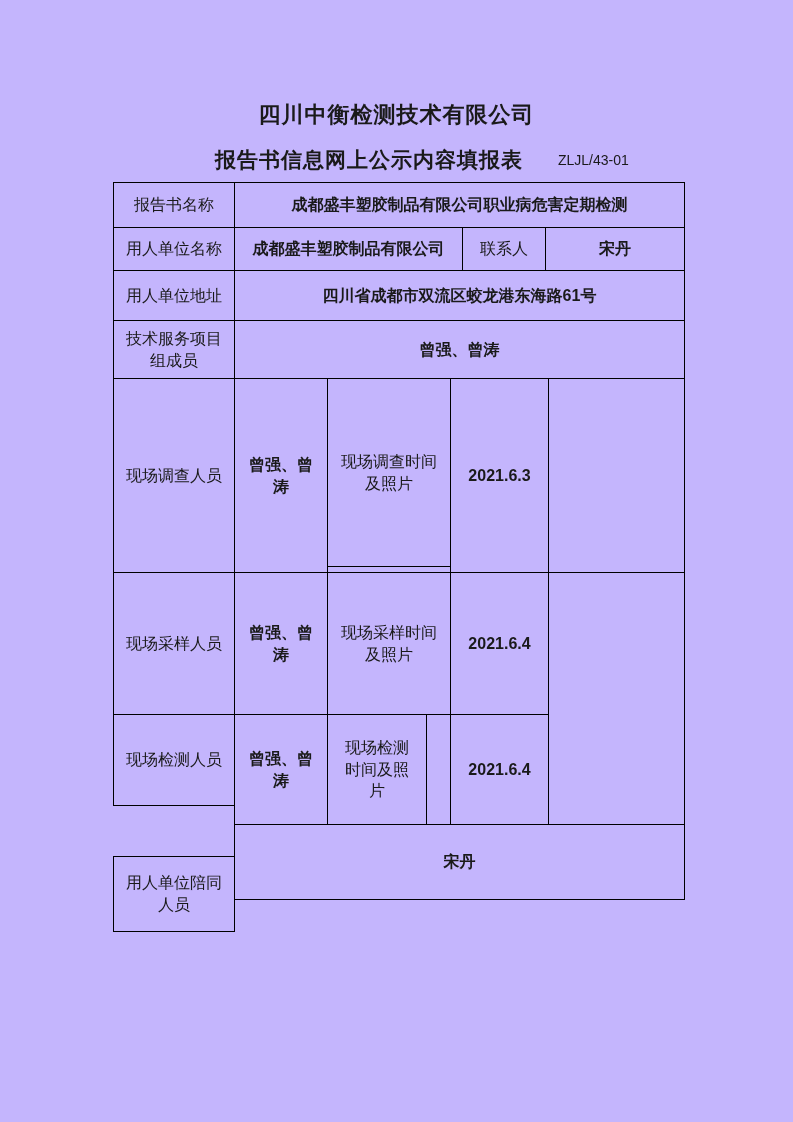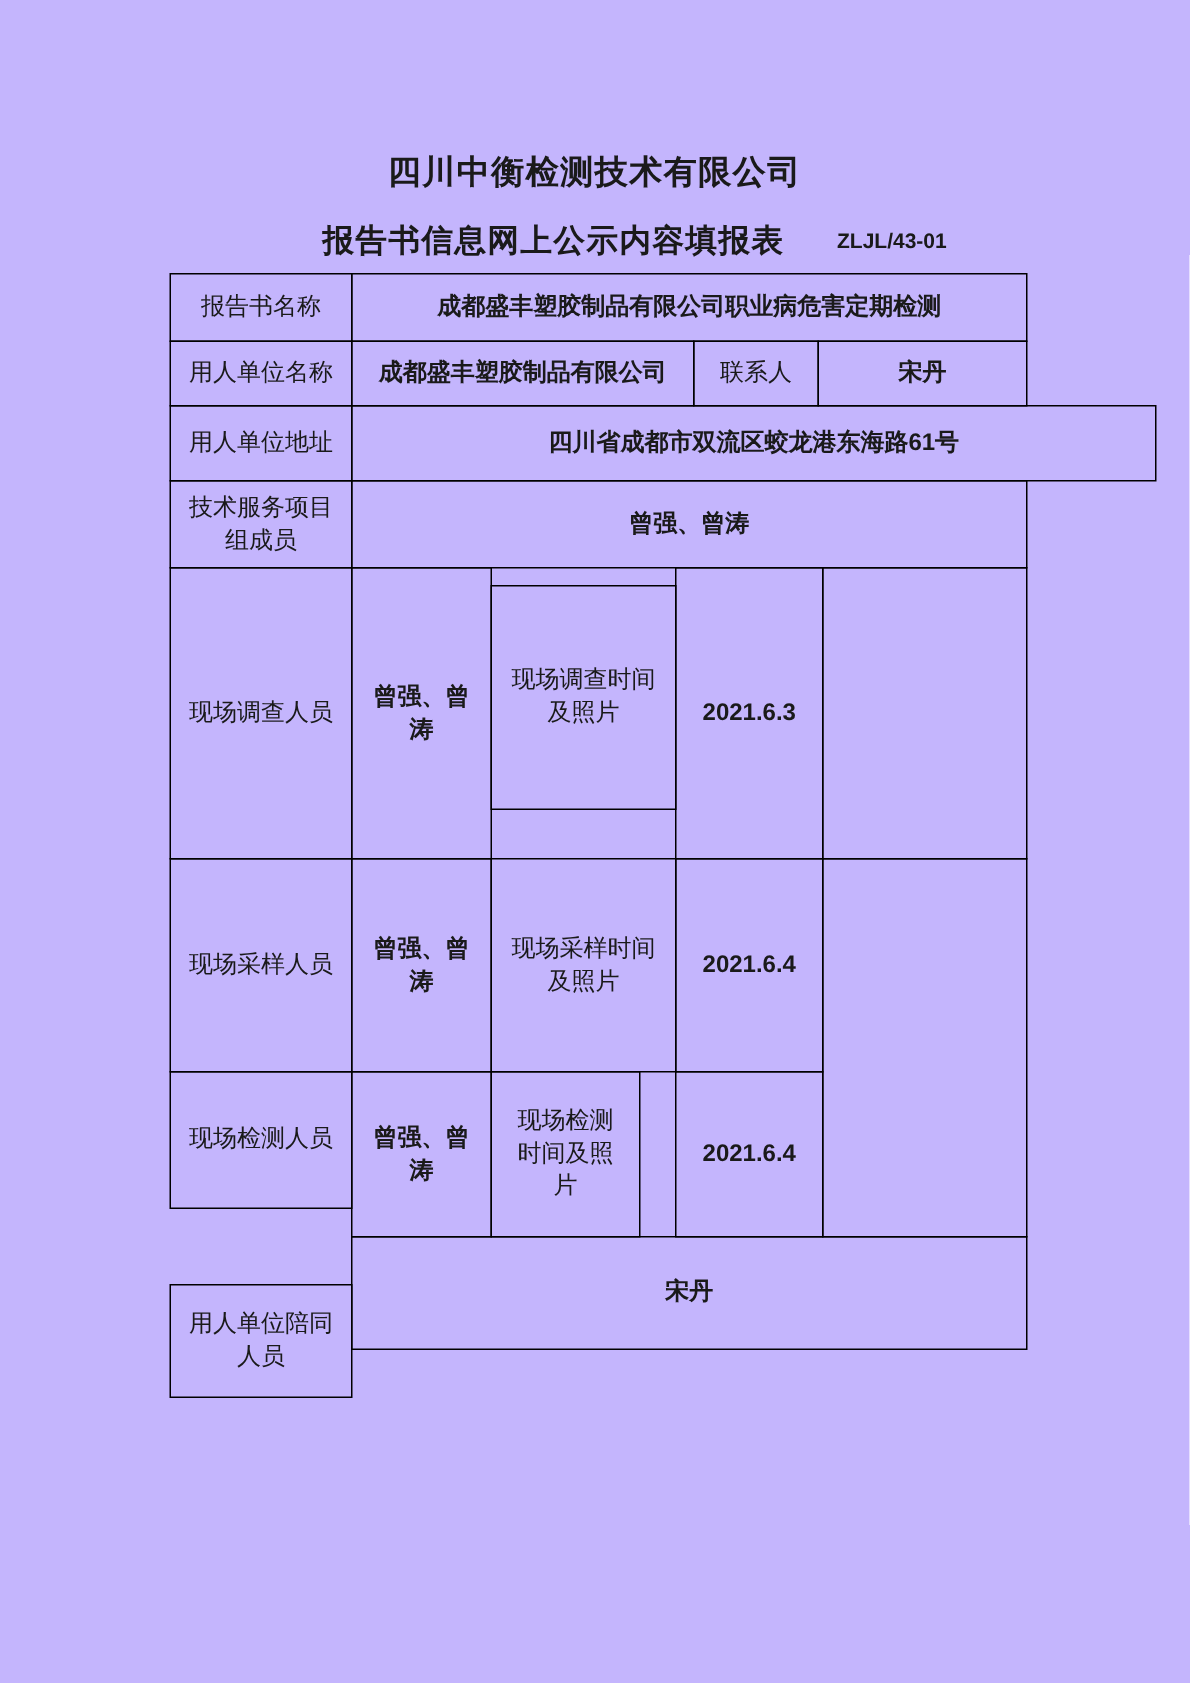--- a/index.html
+++ b/index.html
@@ -35,21 +35,21 @@
     font-size: 21px;
     font-weight: bold;
     letter-spacing: 1px;
     margin-left: 12px;
   }
   .doc-code {
     position: absolute;
     top: 152px;
     left: 558px;
     font-size: 14px;
-    font-weight: bold;
+    font-weight: normal;
   }
   .cell {
     position: absolute;
     box-sizing: border-box;
     border: 1px solid #000000;
     display: flex;
     align-items: center;
     justify-content: center;
     text-align: center;
     font-size: 16px;
@@ -71,30 +71,30 @@
 
   <div class="cell" style="left:113px;top:182px;width:122px;height:46px">报告书名称</div>
   <div class="cell b" style="left:234px;top:182px;width:451px;height:46px">成都盛丰塑胶制品有限公司职业病危害定期检测</div>
 
   <div class="cell" style="left:113px;top:227px;width:122px;height:44px">用人单位名称</div>
   <div class="cell b" style="left:234px;top:227px;width:229px;height:44px">成都盛丰塑胶制品有限公司</div>
   <div class="cell" style="left:462px;top:227px;width:84px;height:44px">联系人</div>
   <div class="cell b" style="left:545px;top:227px;width:140px;height:44px">宋丹</div>
 
   <div class="cell" style="left:113px;top:270px;width:122px;height:51px">用人单位地址</div>
-  <div class="cell b" style="left:234px;top:270px;width:537px;height:51px">四川省成都市双流区蛟龙港东海路61号</div>
+  <div class="cell b" style="left:234px;top:270px;width:451px;height:51px">四川省成都市双流区蛟龙港东海路61号</div>
 
   <div class="cell w" style="left:113px;top:320px;width:122px;height:59px">
       <span>技术服务项目组成员</span>
     </div>
   <div class="cell b" style="left:234px;top:320px;width:451px;height:59px">曾强、曾涛</div>
 
   <div class="cell" style="left:113px;top:378px;width:122px;height:195px">现场调查人员</div>
   <div class="cell b" style="left:234px;top:378px;width:94px;height:195px">曾强、曾涛</div>
-  <div class="cell w" style="left:327px;top:390px;width:124px;height:150px">
+  <div class="cell w" style="left:327px;top:378px;width:124px;height:189px">
       <span>现场调查时间及照片</span>
     </div>
   <div class="cell b" style="left:450px;top:378px;width:99px;height:195px">2021.6.3</div>
   <div class="cell" style="left:548px;top:378px;width:137px;height:195px"></div>
 
   <div class="cell" style="left:113px;top:572px;width:122px;height:143px">现场采样人员</div>
   <div class="cell b" style="left:234px;top:572px;width:94px;height:143px">曾强、曾涛</div>
   <div class="cell w" style="left:327px;top:572px;width:124px;height:143px">
       <span>现场采样时间及照片</span>
     </div>

